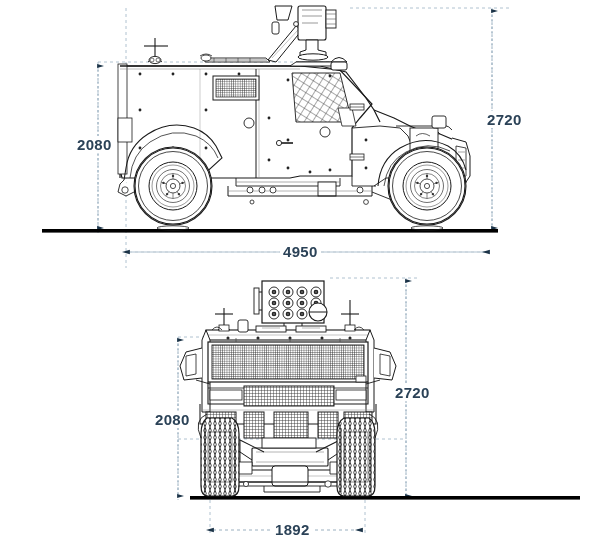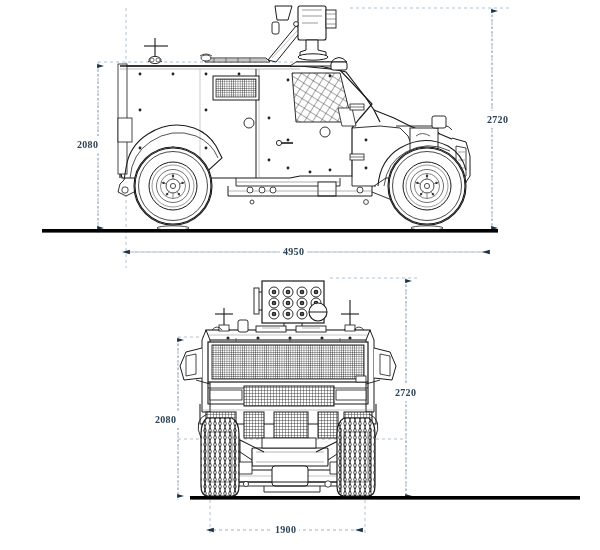--- a/index.html
+++ b/index.html
@@ -15,23 +15,23 @@
     background:#ffffff;
   }
   #drawing{
     position:absolute;
     left:0;top:0;
     width:600px;height:550px;
   }
   .dim-label{
     position:absolute;
     color:#2b4257;
-    font-size:10px;
+    font-size:15px;
     font-weight:bold;
-    font-family:Liberation Serif, serif;
+    font-family:Liberation Sans, sans-serif;
     letter-spacing:0.3px;
     background:#ffffff;
     padding:0 3px;
     white-space:nowrap;
     line-height:17px;
   }
   .lbl-2080-side{ left:74px;  top:136px; }
   .lbl-2720-side{ left:484px; top:111px; }
   .lbl-4330-side{ left:280px; top:243px; }
   .lbl-2080-front{ left:152px; top:411px; }
@@ -443,15 +443,15 @@
         <path d="M375 438 q8 -18 -6 -24" fill="none" stroke="#1a1a1a" stroke-width="0.9"></path>
       </g>
     </g>
   </svg>
 
   <div class="dim-label lbl-2080-side">2080</div>
   <div class="dim-label lbl-2720-side">2720</div>
   <div class="dim-label lbl-4330-side">4950</div>
   <div class="dim-label lbl-2080-front">2080</div>
   <div class="dim-label lbl-2720-front">2720</div>
-  <div class="dim-label lbl-1900-front">1900</div>
+  <div class="dim-label lbl-1900-front">1892</div>
 
 </div>
 
 </body></html>

